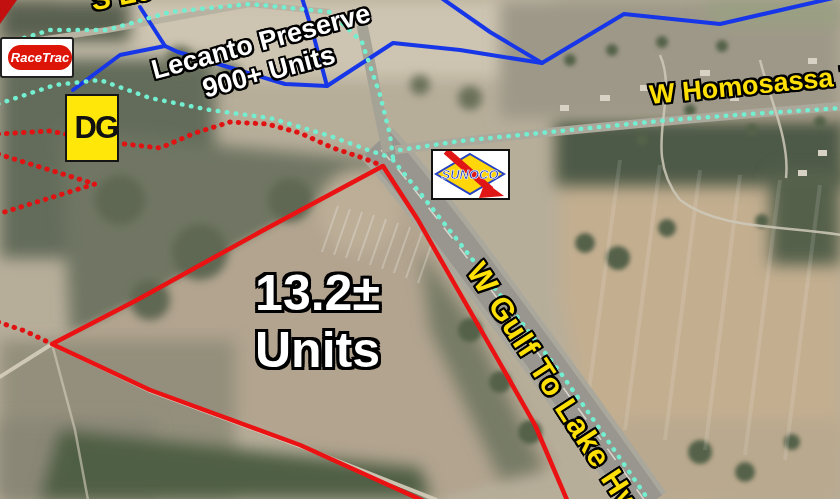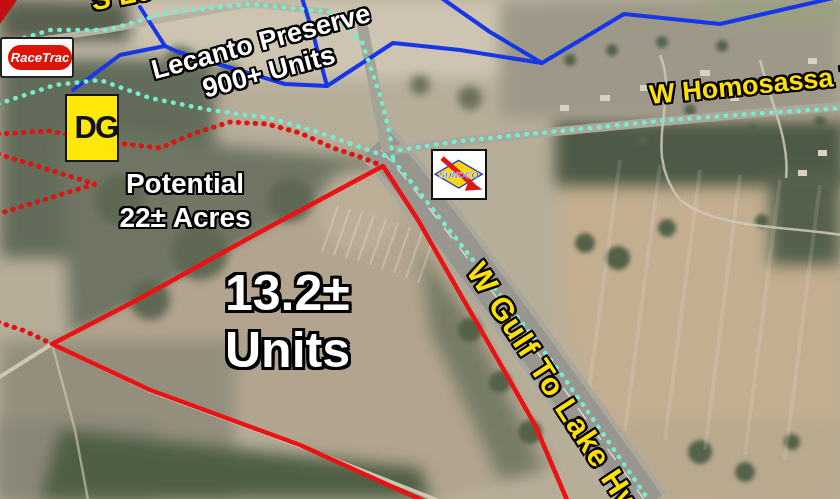--- a/index.html
+++ b/index.html
@@ -10,29 +10,29 @@
   .stage svg.bg{position:absolute;left:0;top:0;}
   .lbl{position:absolute;font-weight:bold;white-space:nowrap;}
   .ol2{text-shadow:-2px -2px 0 #000,2px -2px 0 #000,-2px 2px 0 #000,2px 2px 0 #000,-2px 0 0 #000,2px 0 0 #000,0 -2px 0 #000,0 2px 0 #000;}
   .ol3{text-shadow:-3px -3px 0 #000,3px -3px 0 #000,-3px 3px 0 #000,3px 3px 0 #000,-3px 0 0 #000,3px 0 0 #000,0 -3px 0 #000,0 3px 0 #000;}
   .yellow{color:#ffe006;}
   .white{color:#fff;}
   .s-lecanto{left:88px;top:-15px;font-size:29px;transform:rotate(-11deg);transform-origin:left top;}
   .preserve{left:140px;top:26px;width:250px;text-align:center;font-size:27px;line-height:31px;transform:rotate(-15deg);}
   .homosassa{left:648px;top:80px;font-size:27px;transform:rotate(-5.5deg);transform-origin:left top;}
   .potential{left:100px;top:167px;width:170px;text-align:center;font-size:28px;line-height:34px;}
-  .acres13{left:225px;top:265px;width:185px;text-align:left;font-size:50px;line-height:57px;}
+  .acres13{left:225px;top:265px;width:185px;text-align:center;font-size:50px;line-height:57px;}
   .gulf{left:489px;top:256px;font-size:31px;letter-spacing:1px;transform:rotate(57deg);transform-origin:0 0;}
   .logo{position:absolute;display:flex;align-items:center;justify-content:flex-end;box-sizing:border-box;}
   .racetrac{left:0;top:37px;width:74px;height:41px;background:#fff;border:2px solid #222;border-radius:3px;}
   .racetrac .pill{width:64px;height:25px;background:#dd1408;border-radius:13px;display:flex;align-items:center;justify-content:center;}
   .racetrac .pill span{color:#fff;font-weight:bold;font-style:italic;font-size:13px;letter-spacing:0;}
   .dg{left:65px;top:94px;width:54px;height:68px;background:#ffe70a;border:2px solid #151515;}
   .dg span{font-weight:900;font-size:31px;color:#111;letter-spacing:-2px;}
-  .sunoco{left:431px;top:149px;width:56px;height:51px;background:#fff;border:2px solid #111;}
+  .sunoco{left:431px;top:149px;width:79px;height:51px;background:#fff;border:2px solid #111;}
   .corner-red{position:absolute;left:0;top:0;width:0;height:0;border-top:24px solid #c21010;border-right:17px solid transparent;}
 </style>
 </head>
 <body>
 
 <div class="stage">
 
   <svg class="bg" width="840" height="499" viewBox="0 0 840 499">
     <defs>
       <filter id="f8" x="-40%" y="-40%" width="180%" height="180%">
@@ -189,24 +189,20 @@
 
   <div class="lbl yellow ol2 s-lecanto">S Lecanto</div>
 
   <div class="lbl white ol2 preserve">
     <div>Lecanto Preserve</div>
     <div>900+ Units</div>
   </div>
 
   <div class="lbl yellow ol2 homosassa">W Homosassa Trl</div>
 
-  <div class="lbl white ol2 potential">
-    <div>Potential</div>
-    <div>22± Acres</div>
-  </div>
 
   <div class="lbl white ol3 acres13">
     <div>13.2±</div>
     <div>Units</div>
   </div>
 
   <div class="lbl yellow ol2 gulf">W Gulf To Lake Hwy</div>
 
 </div>
 

